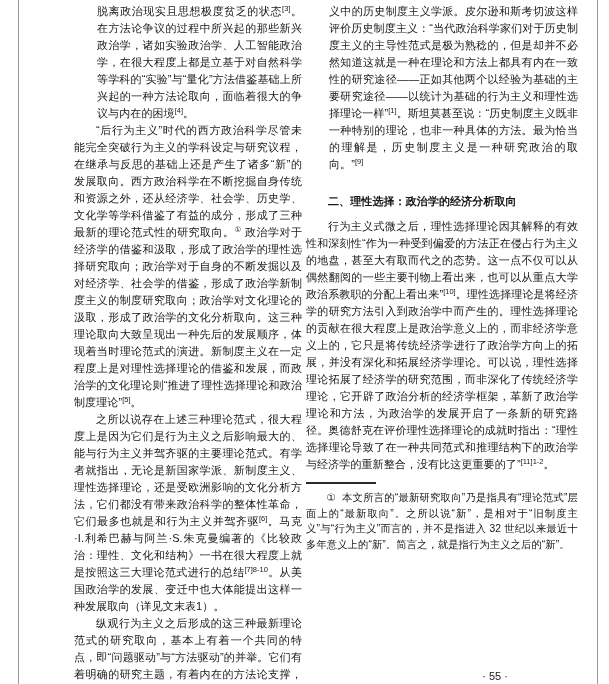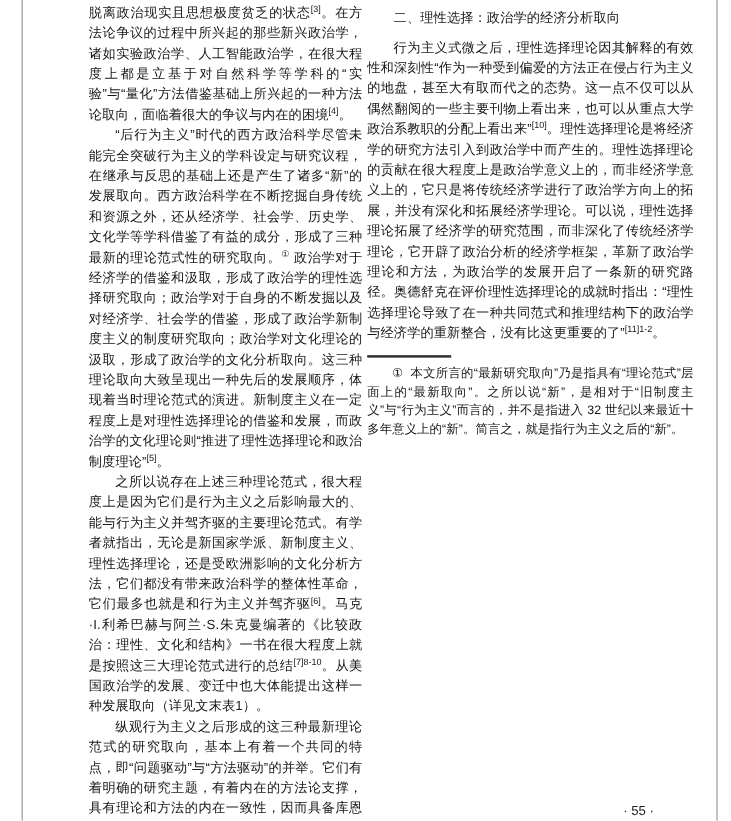--- a/index.html
+++ b/index.html
@@ -16,60 +16,61 @@
   .edge-right { left:597px; }
   .col {
     position:absolute; top:3px;
     font-size:11px; line-height:17px;
     text-align:justify; text-justify:inter-ideograph;
     letter-spacing:0.1px;
   }
   .col-left  { left:74px;  width:228px; }
   .col-right { left:306px; width:272px; }
   .para { text-indent:2em; }
-  .para.cont { text-indent:0; }
+  .para.cont { text-indent:0;margin-left:23px; }
   .sup {
     font-size:7.5px;
     line-height:0;
     vertical-align:4px;
     letter-spacing:0;
     white-space:nowrap;
   }
   .heading {
-    font-weight:normal;
+    font-weight:bold;
     text-indent:2em;
-    margin:4px 0 8px 0;
+    margin:20px 0 8px 0;
   }
   .fn-sep { width:70px; height:2px; background:#2a2a2a; margin:9px 0 6px 0; }
   .footnote {
     font-size:10.3px; line-height:15.6px;
     text-indent:2em;
     text-align:justify;
   }
   .fn-marker { margin-right:6px; }
   .page-number {
     position:absolute; top:670px; left:445px; width:100px;
-    text-align:right; font-size:11px; color:#222;
+    text-align:center; font-size:11px; color:#222;
   }
 </style>
 </head>
 <body>
 
 <div class="edge edge-left"></div>
 <div class="edge edge-right"></div>
 
 <div class="col col-left">
     <p class="para cont">脱离政治现实且思想极度贫乏的状态<span class="sup">[3]</span>。在方法论争议的过程中所兴起的那些新兴政治学，诸如实验政治学、人工智能政治学，在很大程度上都是立基于对自然科学等学科的“实验”与“量化”方法借鉴基础上所兴起的一种方法论取向，面临着很大的争议与内在的困境<span class="sup">[4]</span>。</p>
     <p class="para">“后行为主义”时代的西方政治科学尽管未能完全突破行为主义的学科设定与研究议程，在继承与反思的基础上还是产生了诸多“新”的发展取向。西方政治科学在不断挖掘自身传统和资源之外，还从经济学、社会学、历史学、文化学等学科借鉴了有益的成分，形成了三种最新的理论范式性的研究取向。<span class="sup">①</span> 政治学对于经济学的借鉴和汲取，形成了政治学的理性选择研究取向；政治学对于自身的不断发掘以及对经济学、社会学的借鉴，形成了政治学新制度主义的制度研究取向；政治学对文化理论的汲取，形成了政治学的文化分析取向。这三种理论取向大致呈现出一种先后的发展顺序，体现着当时理论范式的演进。新制度主义在一定程度上是对理性选择理论的借鉴和发展，而政治学的文化理论则“推进了理性选择理论和政治制度理论”<span class="sup">[5]</span>。</p>
     <p class="para">之所以说存在上述三种理论范式，很大程度上是因为它们是行为主义之后影响最大的、能与行为主义并驾齐驱的主要理论范式。有学者就指出，无论是新国家学派、新制度主义、理性选择理论，还是受欧洲影响的文化分析方法，它们都没有带来政治科学的整体性革命，它们最多也就是和行为主义并驾齐驱<span class="sup">[6]</span>。马克·I.利希巴赫与阿兰·S.朱克曼编著的《比较政治：理性、文化和结构》一书在很大程度上就是按照这三大理论范式进行的总结<span class="sup">[7]8-10</span>。从美国政治学的发展、变迁中也大体能提出这样一种发展取向（详见文末表1）。</p>
     <p class="para">纵观行为主义之后形成的这三种最新理论范式的研究取向，基本上有着一个共同的特点，即“问题驱动”与“方法驱动”的并举。它们有着明确的研究主题，有着内在的方法论支撑，具有理论和方法的内在一致性，因而具备库恩所言“范式”之意义。其中最最典型的体现就是新制度主</p>
   </div>
 
 <div class="col col-right">
   <div>
+      <p class="para cont">义中的历史制度主义学派。皮尔逊和斯考切波这样评价历史制度主义：“当代政治科学家们对于历史制度主义的主导性范式是极为熟稔的，但是却并不必然知道这就是一种在理论和方法上都具有内在一致性的研究途径——正如其他两个以经验为基础的主要研究途径——以统计为基础的行为主义和理性选择理论一样”<span class="sup">[1]</span>。斯坦莫甚至说：“历史制度主义既非一种特别的理论，也非一种具体的方法。最为恰当的理解是，历史制度主义是一种研究政治的取向。”<span class="sup">[9]</span></p>
       <div class="heading">二、理性选择：政治学的经济分析取向</div>
       <p class="para">行为主义式微之后，理性选择理论因其解释的有效性和深刻性“作为一种受到偏爱的方法正在侵占行为主义的地盘，甚至大有取而代之的态势。这一点不仅可以从偶然翻阅的一些主要刊物上看出来，也可以从重点大学政治系教职的分配上看出来”<span class="sup">[10]</span>。理性选择理论是将经济学的研究方法引入到政治学中而产生的。理性选择理论的贡献在很大程度上是政治学意义上的，而非经济学意义上的，它只是将传统经济学进行了政治学方向上的拓展，并没有深化和拓展经济学理论。可以说，理性选择理论拓展了经济学的研究范围，而非深化了传统经济学理论，它开辟了政治分析的经济学框架，革新了政治学理论和方法，为政治学的发展开启了一条新的研究路径。奥德舒克在评价理性选择理论的成就时指出：“理性选择理论导致了在一种共同范式和推理结构下的政治学与经济学的重新整合，没有比这更重要的了”<span class="sup">[11]1-2</span>。</p>
     </div>
   <div class="fn-sep"></div>
   <div class="footnote"><span class="fn-marker">①</span><span>本文所言的“最新研究取向”乃是指具有“理论范式”层面上的“最新取向”。之所以说“新”，是相对于“旧制度主义”与“行为主义”而言的，并不是指进入 32 世纪以来最近十多年意义上的“新”。简言之，就是指行为主义之后的“新”。</span></div>
 </div>
 
 <div class="page-number">· 55 ·</div>
 
 </body></html>

